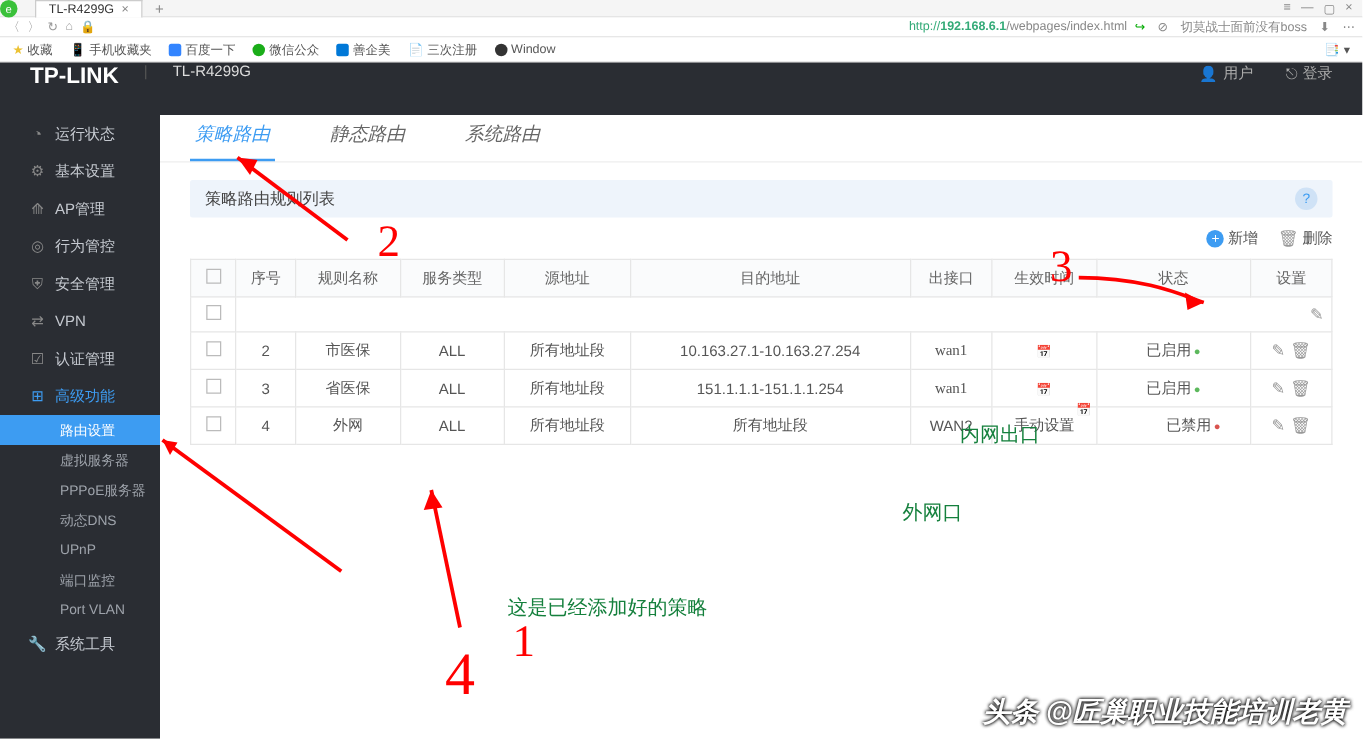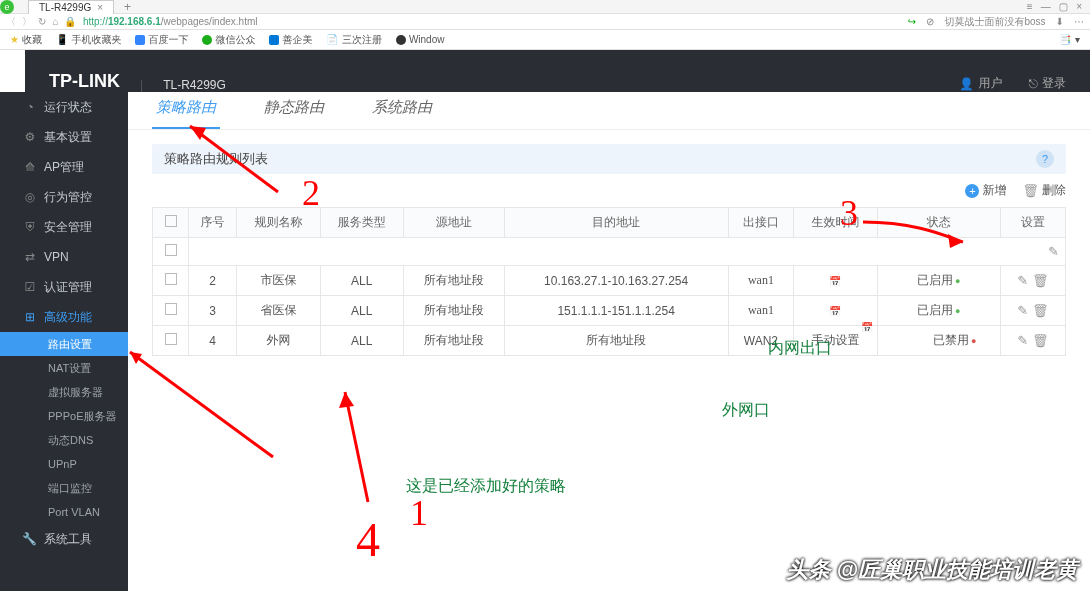--- a/index.html
+++ b/index.html
@@ -8,30 +8,30 @@
 
 .chrome-top { height:14px; background:#f5f5f5; border-bottom:1px solid #e0e0e0; display:flex; align-items:center; }
 .chrome-top .tab { height:14px; background:#fff; border:1px solid #ccc; border-bottom:none; margin-left:14px; padding:0 10px; font-size:10px; display:flex; align-items:center; gap:6px; }
 .chrome-top .close-x { color:#888; font-size:10px; cursor:pointer; }
 .chrome-top .plus { margin-left:4px; color:#888; font-size:12px; padding:0 6px; }
 .chrome-top .win-ctrls { margin-left:auto; display:flex; gap:8px; padding-right:8px; color:#888; font-size:10px; }
 
 .addrbar { height:16px; background:#fff; border-bottom:1px solid #e0e0e0; display:flex; align-items:center; padding:0 6px; font-size:10px; color:#555; gap:6px; }
 .addrbar .nav-btn { color:#999; cursor:pointer; }
 .addrbar .lock { color:#0a0; }
-.addrbar .url { flex:1; color:#3a7; }
+.addrbar .url { flex:1; color:#3a7;text-align:right; }
 .addrbar .url .gray { color:#888; }
 .addrbar .rhs { color:#888; margin-left:auto; display:flex; gap:10px; align-items:center; }
 
 .bookmarkbar { height:20px; background:#fff; border-bottom:1px solid #e0e0e0; display:flex; align-items:center; padding:0 10px; font-size:10px; color:#555; gap:14px; }
 .bookmarkbar .bm { display:flex; align-items:center; gap:3px; }
 .bookmarkbar .ico { width:10px; height:10px; border-radius:2px; display:inline-block; }
 
 
-.app-header { height:42px; background:#2a2d33; display:flex; align-items:flex-end; color:#fff; padding:0 24px;margin-left:25px; }
+.app-header { height:42px; background:#2a2d33; display:flex; align-items:flex-start; color:#fff; padding:0 24px; }
 .logo { font-size:18px; font-weight:bold; letter-spacing:0px; font-family:Arial; }
 .app-header .divider { margin:0 20px; color:#555; }
 .model { font-size:12px; color:#ddd; }
 .hdr-right { margin-left:auto; display:flex; gap:26px; color:#aaa; font-size:12px; align-items:center; }
 .hdr-right .link { display:flex; gap:4px; align-items:center; cursor:pointer; }
 
 
 .app-body { display:flex; height:499px; }
 .sidebar { width:128px; background:#2a2d33; color:#c5c9d0; font-size:12px; overflow-y:auto; }
 .side-item { height:30px; display:flex; align-items:center; gap:8px; padding-left:24px; cursor:pointer; }
@@ -178,21 +178,20 @@
       </div>
     <div class="side-item">
         <span class="side-ico noborder">☑</span>
         <span>认证管理</span>
       </div>
     <div class="side-item active">
         <span class="side-ico noborder" style="color:#3d9cf2;">⊞</span>
         <span>高级功能</span>
       </div>
     <div class="side-sub active">路由设置</div>
-    <div class="side-sub">NAT设置</div>
     <div class="side-sub">虚拟服务器</div>
     <div class="side-sub">PPPoE服务器</div>
     <div class="side-sub">动态DNS</div>
     <div class="side-sub">UPnP</div>
     <div class="side-sub">端口监控</div>
     <div class="side-sub">Port VLAN</div>
     <div class="side-item">
         <span class="side-ico noborder">🔧</span>
         <span>系统工具</span>
       </div>

